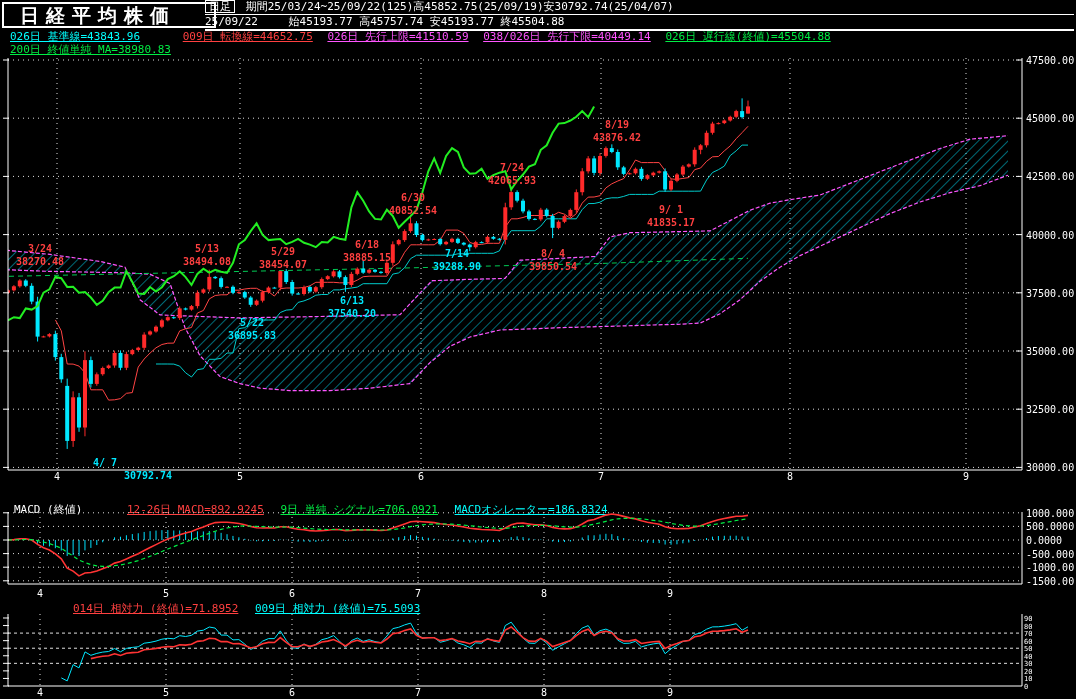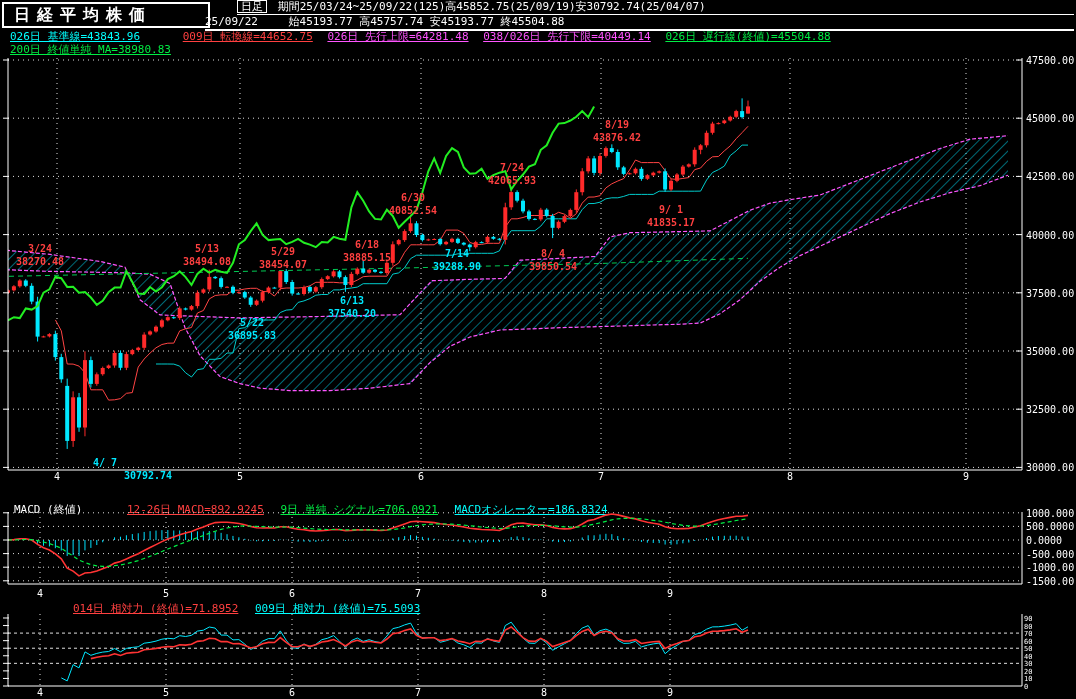--- a/index.html
+++ b/index.html
@@ -1,23 +1,23 @@
 <!DOCTYPE html>
 <html><head>
 <meta charset="utf-8">
 <style>
   html,body{margin:0;padding:0;background:#000;}
   #screen{position:relative;width:1076px;height:699px;background:#000;overflow:hidden;
           font-family:"DejaVu Sans Mono","DejaVu Sans",monospace;}
   #chart-svg{position:absolute;left:0;top:0;}
   .title-box{position:absolute;left:2px;top:2px;width:194px;height:22px;border:2px solid #fff;
-             color:#fff;font-size:16px;font-weight:bold;line-height:22px;padding-left:10px;
+             color:#fff;font-size:19px;font-weight:bold;line-height:22px;padding-left:16px;
              letter-spacing:7px;white-space:nowrap;}
   .hdr{position:absolute;left:205px;top:0;right:2px;color:#fff;font-size:11px;white-space:nowrap;}
-  .hdr-row1{height:14px;line-height:13px;border-bottom:1px solid #fff;margin-left:32px;}
+  .hdr-row1{height:14px;line-height:13px;border-bottom:1px solid #fff;}
   .hdr-row2{height:14px;line-height:13px;border-bottom:2px solid #fff;}
   .dayfoot{display:inline-block;border:1px solid #fff;padding:0 3px;margin-right:4px;line-height:11px;}
   .hdr-date{display:inline-block;margin-right:24px;}
   .ind-row{position:absolute;left:10px;font-size:11px;line-height:12px;white-space:nowrap;}
   .ind-row span{margin-right:8px;text-decoration:underline;}
   .c-cyan{color:#00ffff;}
   .c-red{color:#ff4040;padding-left:28px;}
   .c-mag{color:#ff55ff;}
   .c-grn{color:#00ee44;margin-top:7px;}
   .c-wht{color:#fff;text-decoration:none !important;}
@@ -36,21 +36,21 @@
   </div>
   <div class="hdr-row2">
     <span class="hdr-date">25/09/22</span>
     <span>始45193.77 高45757.74 安45193.77 終45504.88</span>
   </div>
 </div>
 
 <div class="ind-row" style="top:31px;">
   <span class="c-cyan">026日 基準線=43843.96</span>
   <span class="c-red">009日 転換線=44652.75</span>
-  <span class="c-mag">026日 先行上限=64281.48</span>
+  <span class="c-mag">026日 先行上限=41510.59</span>
   <span class="c-mag">038/026日 先行下限=40449.14</span>
   <span class="c-grn">026日 遅行線(終値)=45504.88</span>
 </div>
 <div class="ind-row" style="top:44px;">
   <span class="c-grn">200日 終値単純 MA=38980.83</span>
 </div>
 
 <div class="panel-hdr" style="left:14px;top:504px;">
   <span class="c-wht">MACD (終値)</span>
   <span class="c-red">12-26日 MACD=892.9245</span>

